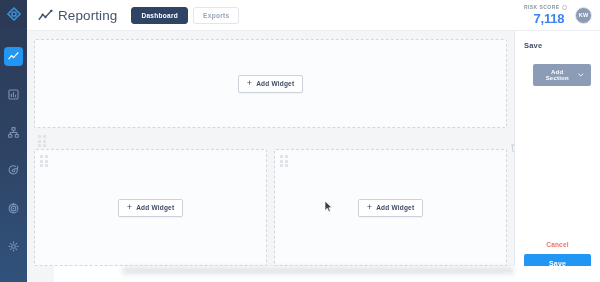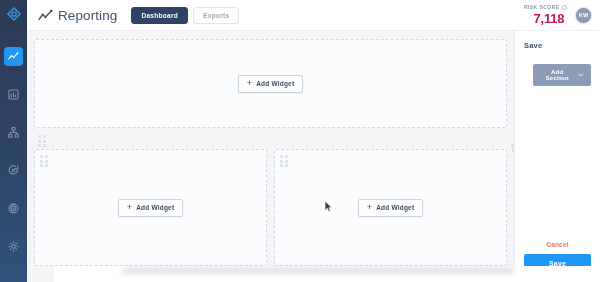--- a/index.html
+++ b/index.html
@@ -54,21 +54,21 @@
   .tab.inactive { background: #ffffff; color: #9aa6b6; border: 1px solid #e2e5ea; }
 
   .header-right { margin-left: auto; display: flex; align-items: center; gap: 8px; }
   .risk { display: flex; flex-direction: column; align-items: center; line-height: 1; }
   .risk-top { display: flex; align-items: center; gap: 2.5px; }
   .risk-label { font-size: 5px; font-weight: bold; letter-spacing: .45px; color: #8b97a8; }
   .info-dot {
     width: 5px; height: 5px; border-radius: 50%;
     border: 1px solid #b9c2cf; display: inline-block;
   }
-  .risk-value { font-size: 13px; font-weight: bold; color: #be185d; margin-top: 2px; letter-spacing: -.2px; margin-left: 7px; }
+  .risk-value { font-size: 13px; font-weight: bold; color: #3b82f6; margin-top: 2px; letter-spacing: -.2px; margin-left: 7px; }
   .avatar {
     width: 17px; height: 17px; border-radius: 50%;
     background: #8a9bb3; border: 1.5px solid #e6e9ed;
     display: flex; align-items: center; justify-content: center;
     color: #ffffff; font-size: 5.5px; font-weight: bold; letter-spacing: .2px; cursor: pointer;
   }
 
   
   #body { flex: 1; display: flex; min-height: 0; background: #f4f5f7; position: relative; }
 

